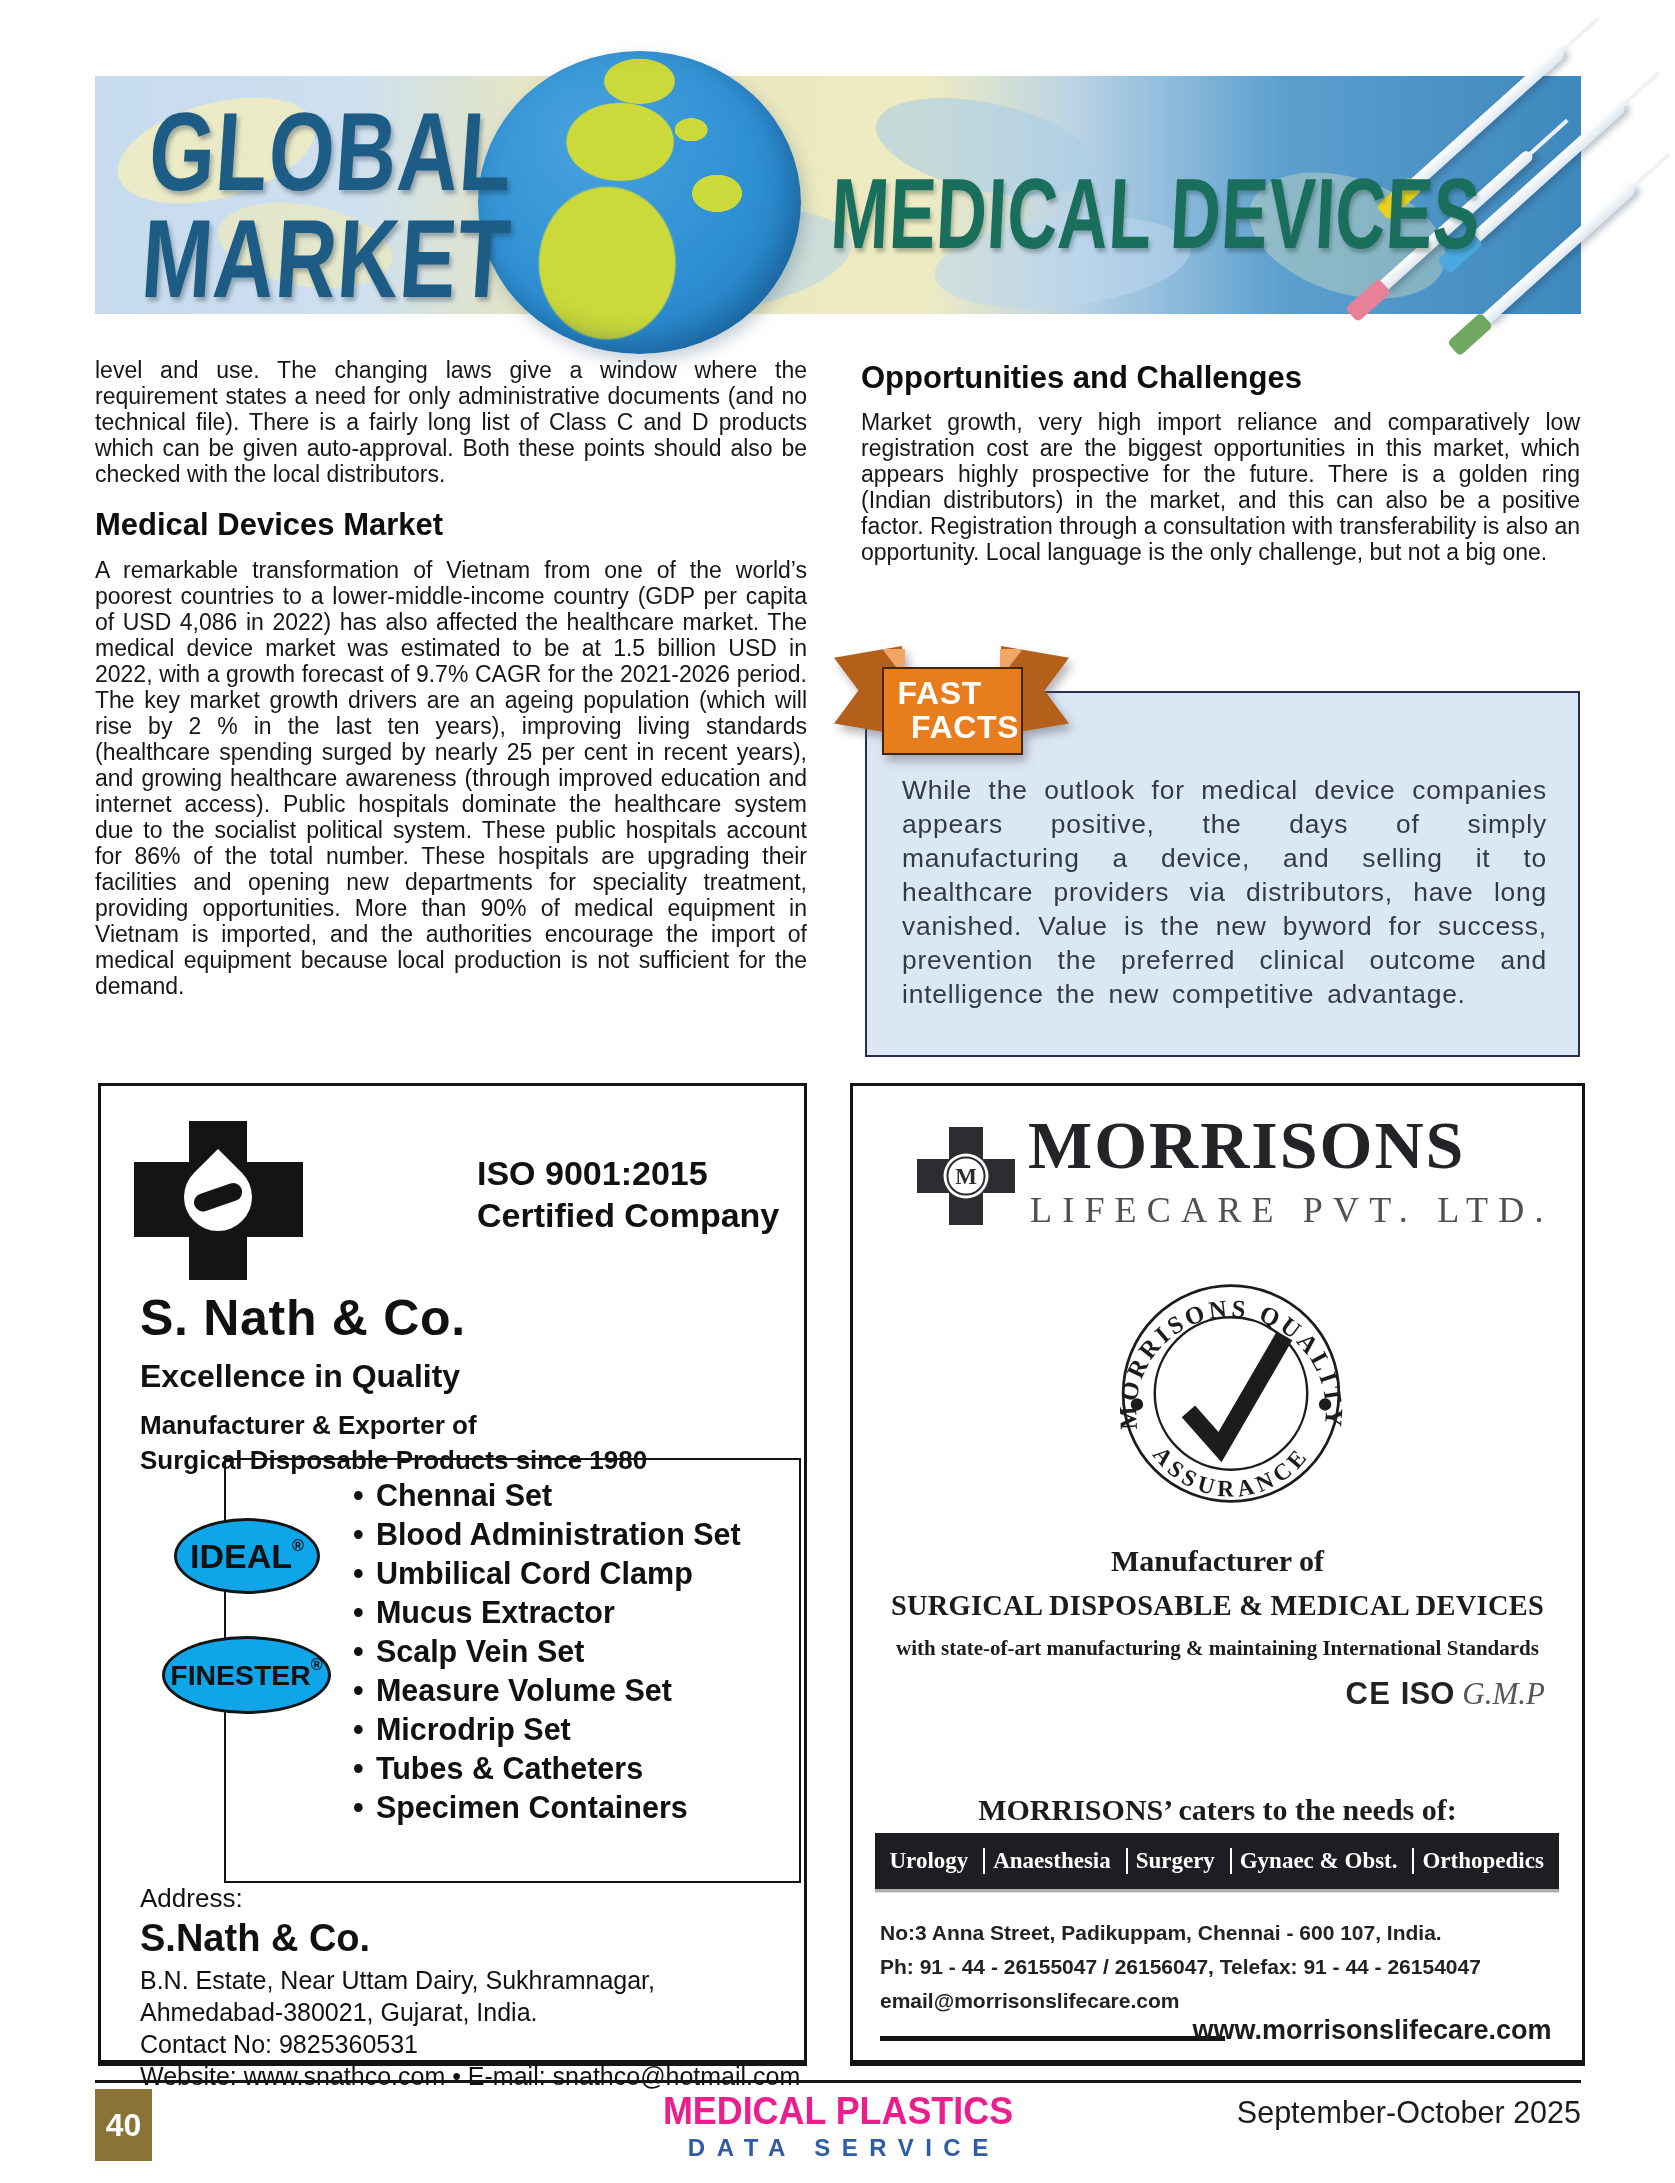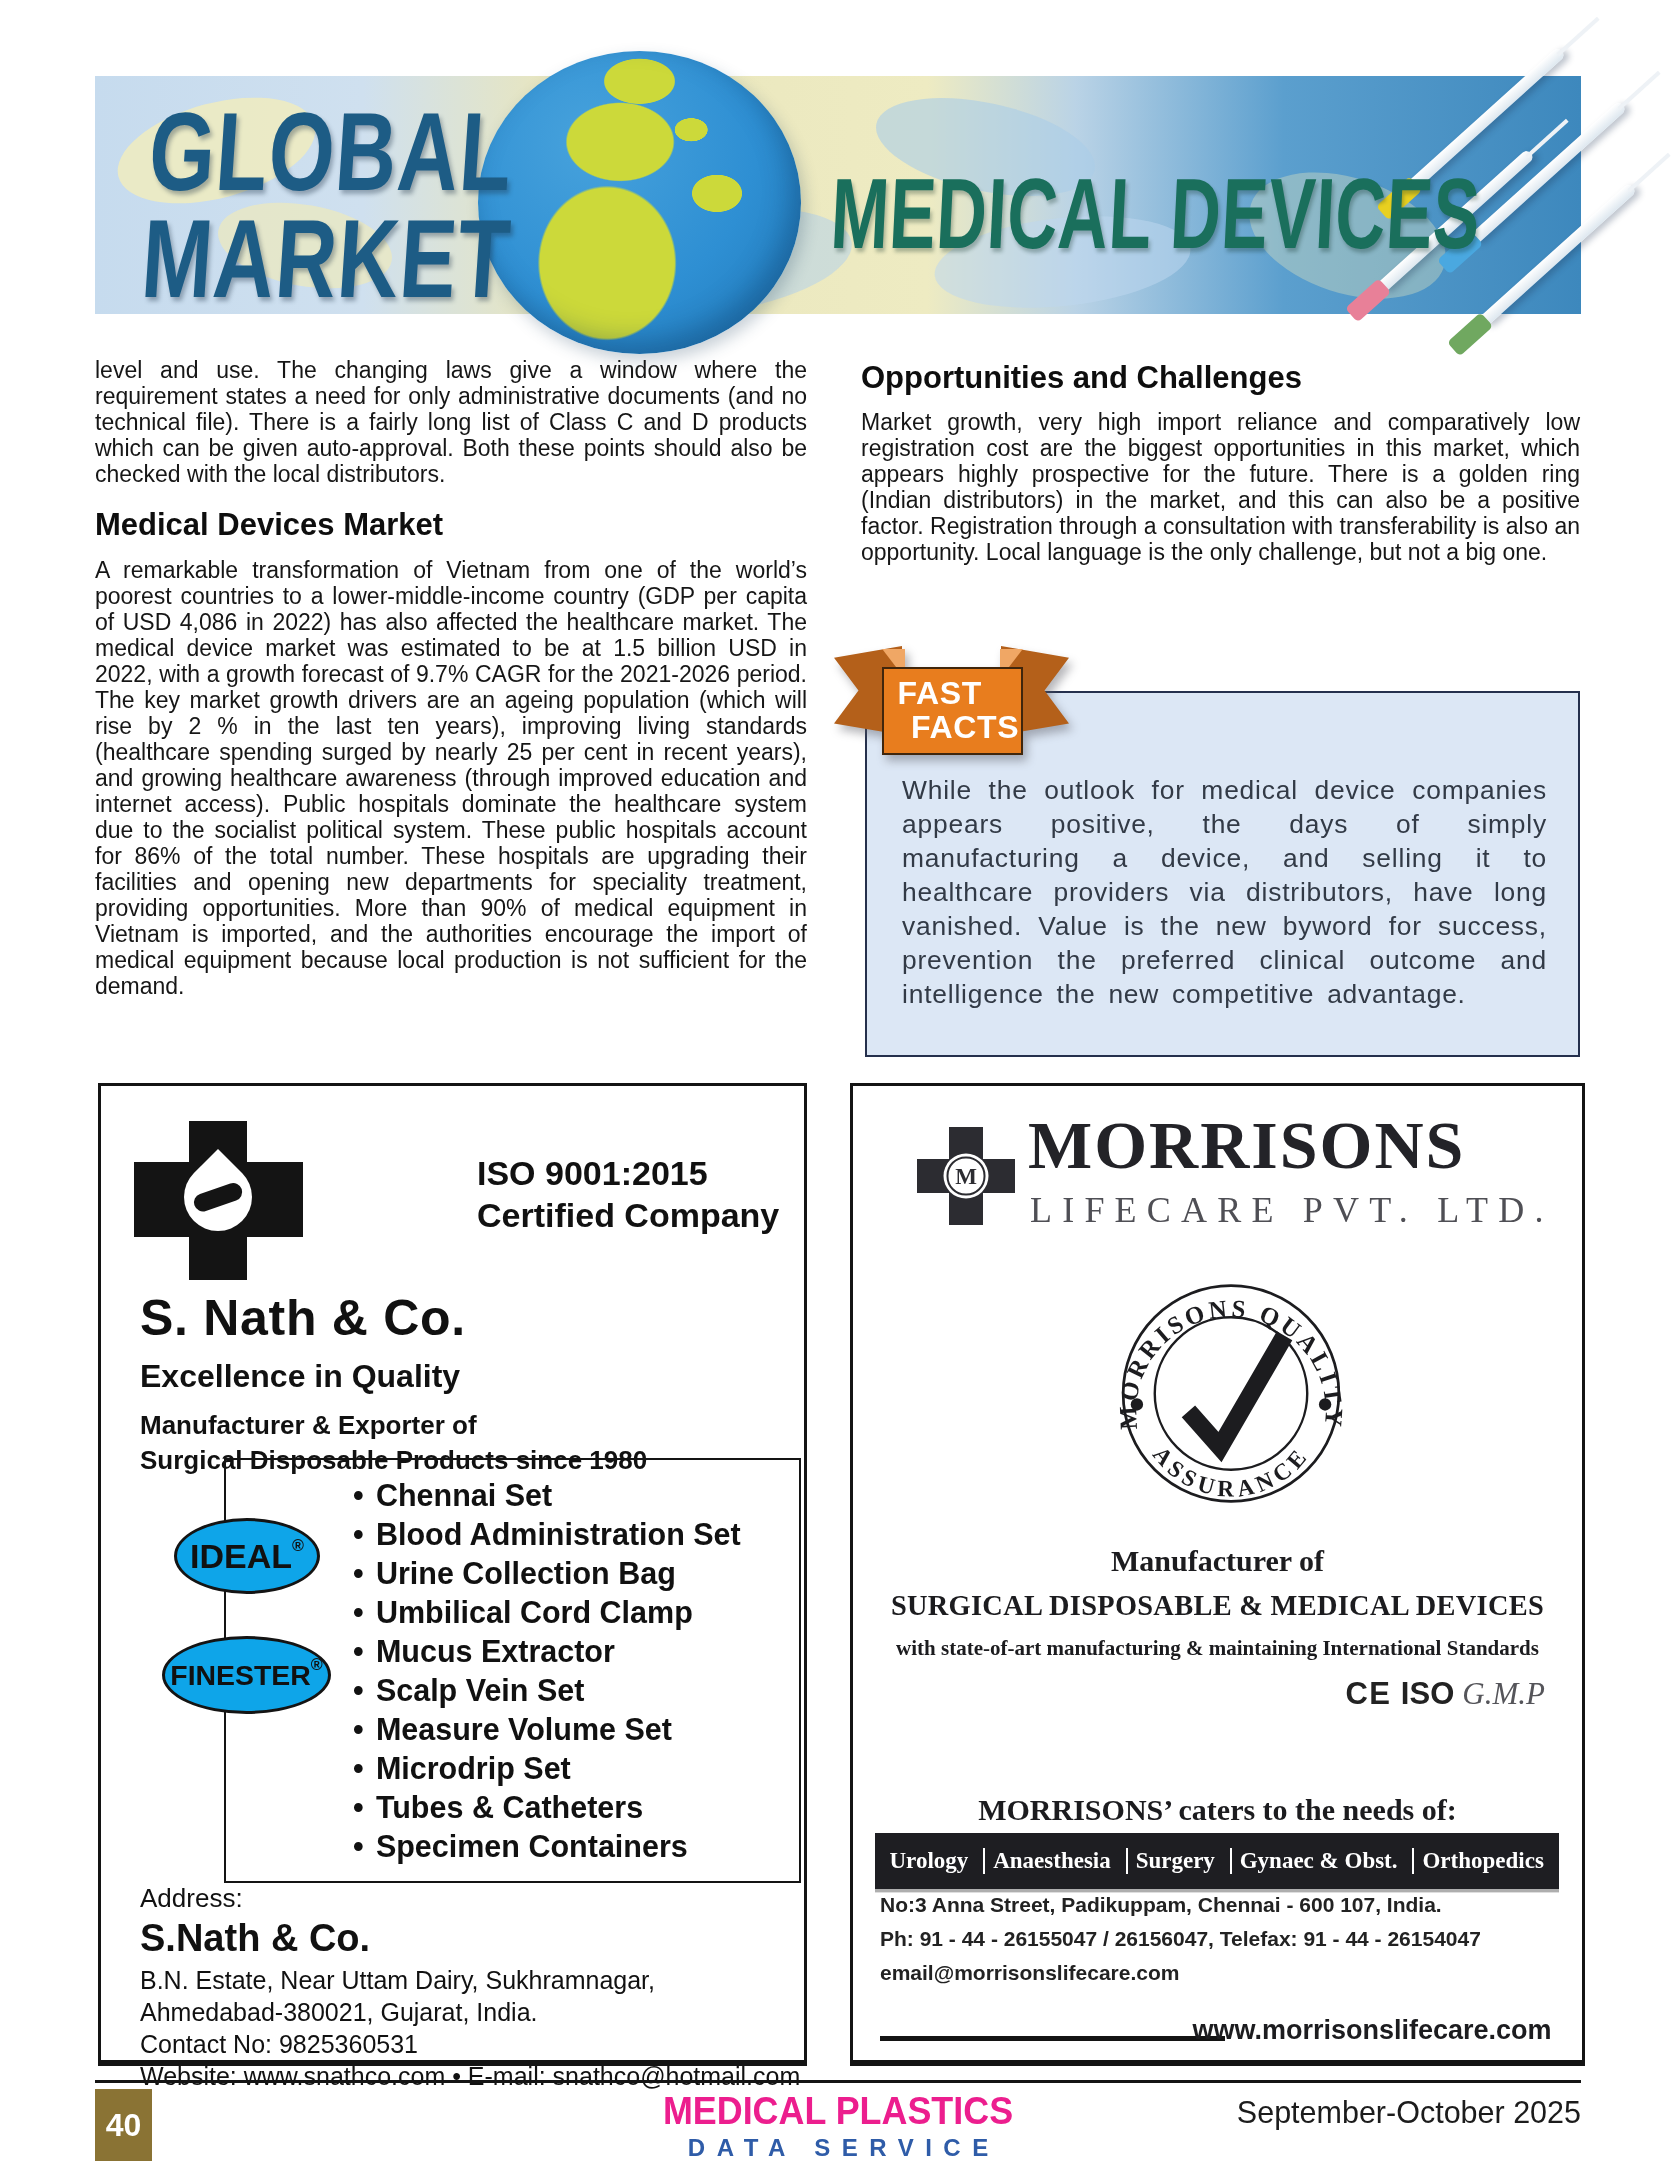--- a/index.html
+++ b/index.html
@@ -129,21 +129,21 @@
   .mo-cert { position:absolute; right:37px; top:590px; font-size:31px; color:#222; }
   .mo-cert .ce  { font-weight:600; letter-spacing:1.4px; }
   .mo-cert .iso { font-weight:800; margin-left:9.5px; }
   .mo-cert .gmp { font-family:"Liberation Serif","DejaVu Serif",serif; font-style:italic; color:#55555a; margin-left:8.1px; }
   .mo-caters { top:707px; font-size:30px; }
   .mo-bar { position:absolute; left:21.7px; top:747px; width:684px; height:56px; background:#1e1e22;
     display:flex; align-items:center; justify-content:space-evenly; box-shadow:0 3.4px 0 rgba(120,120,120,.6); }
   .mo-bar .cat { color:#fff; font-family:"Liberation Serif","DejaVu Serif",serif; font-weight:700;
     font-size:23px; padding:0 8.1px; white-space:nowrap; }
   .mo-bar .cat + .cat { border-left:2px solid #fff; }
-  .mo-addr { position:absolute; left:27px; top:802px; font-weight:700; font-size:21px;
+  .mo-addr { position:absolute; left:27px; top:830px; font-weight:700; font-size:21px;
     line-height:34px; color:#222; }
   .mo-rule { position:absolute; left:27px; top:950px; width:345px; height:4.7px; background:#141414; }
   .mo-web { position:absolute; right:30.5px; top:929px; font-size:27px; font-weight:700; color:#1c1c1f; }
 
   
   .foot-line { position:absolute; left:95px; top:2080px; width:1486px; height:2.7px; background:#141414; }
   .foot-page { position:absolute; left:95px; top:2089px; width:57px; height:72px;
     background:var(--footer-gold,#8a7334); color:#fff; font-size:32px; font-weight:700;
     display:flex; align-items:center; justify-content:center; }
   .foot-brand { position:absolute; left:50%; transform:translateX(-50%); top:2089px; width:515px; text-align:center; }
@@ -216,21 +216,20 @@
     <div class="sn-name">S. Nath &amp; Co.</div>
     <div class="sn-tag">Excellence in Quality</div>
     <div class="sn-sub1">Manufacturer &amp; Exporter of</div>
     <div class="sn-sub2">Surgical Disposable Products since 1980</div>
 
     <div class="sn-prodbox">
       <ul class="sn-products">
 
       <li><span class="bullet">•</span><span>Chennai Set</span></li>
           <li><span class="bullet">•</span><span>Blood Administration Set</span></li>
-          <li><span class="bullet">•</span><span>Urine Collection Bag</span></li>
           <li><span class="bullet">•</span><span>Umbilical Cord Clamp</span></li>
           <li><span class="bullet">•</span><span>Mucus Extractor</span></li>
           <li><span class="bullet">•</span><span>Scalp Vein Set</span></li>
           <li><span class="bullet">•</span><span>Measure Volume Set</span></li>
           <li><span class="bullet">•</span><span>Microdrip Set</span></li>
           <li><span class="bullet">•</span><span>Tubes &amp; Catheters</span></li>
           <li><span class="bullet">•</span><span>Specimen Containers</span></li>
         </ul>
     </div>
     <div class="oval oval-ideal">

